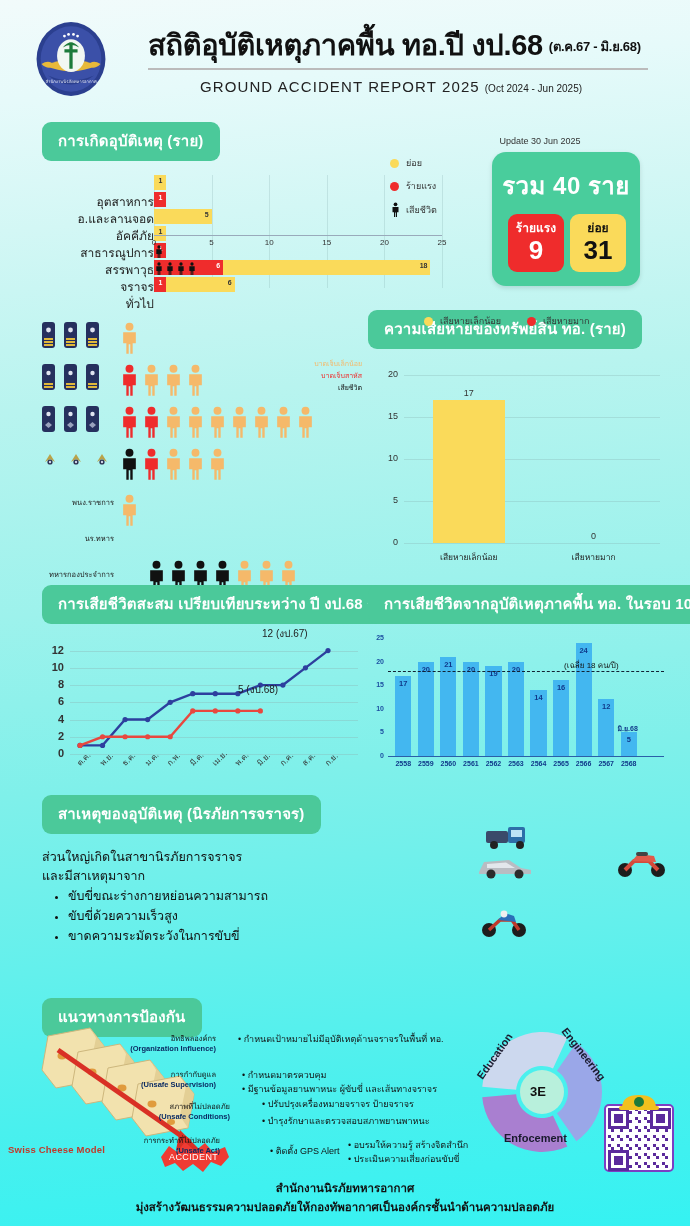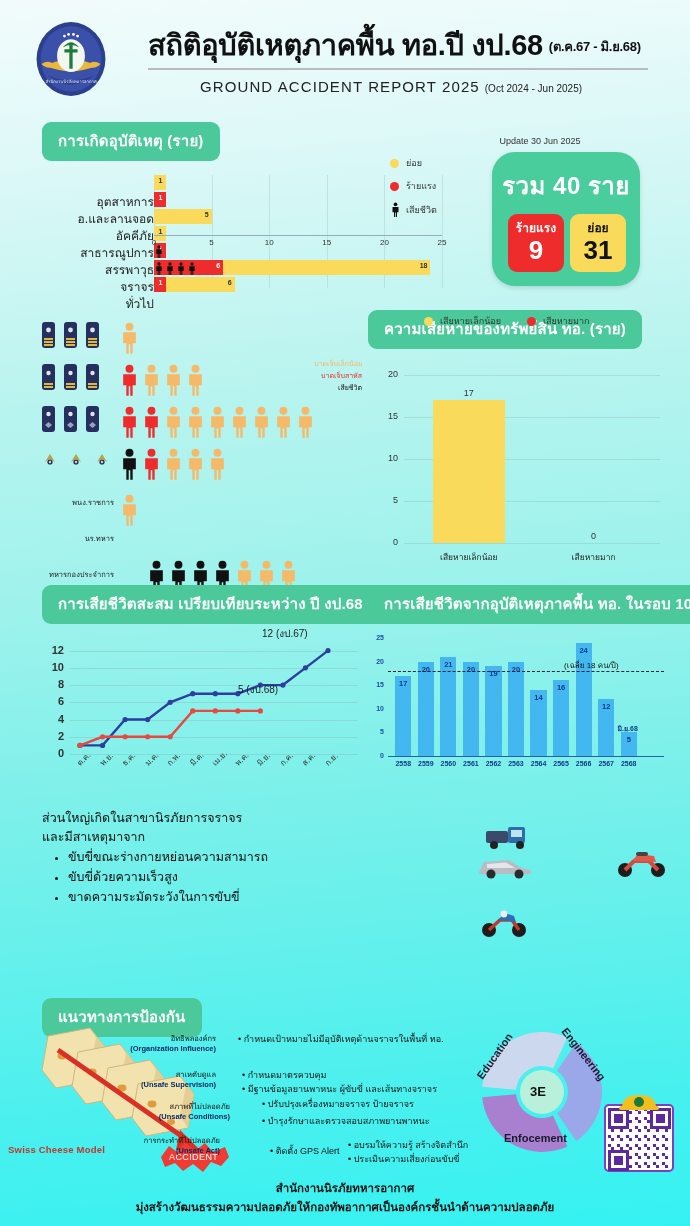--- a/index.html
+++ b/index.html
@@ -53,21 +53,21 @@
   .xt { position:absolute; top:2px; font-size:8px; color:#333; transform:translateX(-50%); }
   #s1-legend { position:absolute; left:330px; top:24px; }
   .lg { display:flex; align-items:center; margin-bottom:9px; font-size:9px; color:#333; }
   .dot { width:9px; height:9px; border-radius:50%; margin-right:7px; }
   .pic { width:10px; margin-right:6px; display:flex; justify-content:center;}
 
   
   #upd { position:absolute; left:540px; top:136px; font-size:9px; color:#333; transform:translateX(-50%); }
   #sumbox {
     position:absolute; left:492px; top:152px; width:148px; height:134px;
-    background:#49cd9c; border-radius:23px;
+    background:#49cd9c; border-radius:14px;
     box-shadow:0 2px 5px rgba(0,0,0,.12);
   }
   #sum-total { text-align:center; font-size:24px; font-weight:bold; color:#fff; padding-top:14px; letter-spacing:.5px;}
   .pill { position:absolute; top:62px; width:56px; height:58px; border-radius:9px; text-align:center; }
   .pill .cap { font-size:12px; font-weight:bold; padding-top:4px; }
   .pill .num { font-size:26px; font-weight:bold; line-height:26px; }
   #pill-severe { left:16px; background:#ef2c2c; }
   #pill-severe .cap, #pill-severe .num { color:#fff; }
   #pill-minor { left:78px; background:#fada5a; }
   #pill-minor .cap, #pill-minor .num { color:#111; }
@@ -651,20 +651,21 @@
       <div class="s5-bar" style="left: 252.611px; width: 16.2327px; height: 23.6px; bottom: 22px; background: rgb(67, 183, 240);"></div>
       <div class="s5-bval" style="left: 252.611px; width: 16.2327px; top: 97.4px;">5</div>
       <div class="s5-xt" style="left: 249.611px; width: 22.2327px; top: 122px;">2568</div>
       <div id="s5-avgline" style="top: 33.04px;"></div>
       <div id="s5-avglab" style="left: 196px; top: 21.04px;">(เฉลี่ย 18 คน/ปี)</div>
       <div class="tiny" style="position: absolute; left: 249.455px; width: 16.2327px; text-align: center; color: rgb(16, 57, 138); font-weight: bold; top: 85.4px;">มิ.ย.68</div>
     </div>
 </div>
 
 <div id="s6">
+  <div class="sec-title">สาเหตุของอุบัติเหตุ (นิรภัยการจราจร)</div>
   <div id="s6-text">
     <div>ส่วนใหญ่เกิดในสาขานิรภัยการจราจร</div>
     <div>และมีสาเหตุมาจาก</div>
     <ul>
         <li>ขับขี่ขณะร่างกายหย่อนความสามารถ</li>
         <li>ขับขี่ด้วยความเร็วสูง</li>
         <li>ขาดความระมัดระวังในการขับขี่</li>
       </ul>
   </div>
 </div>
@@ -752,21 +753,21 @@
         <ellipse cx="131" cy="96" rx="4" ry="3" fill="#e09b3d"></ellipse>
       </g>
       <path d="M18 24 L150 116" stroke="#d93025" stroke-width="5"></path>
       <path d="M140 104 L162 126 L136 124Z" fill="#d93025"></path>
     </svg>
     <div style="position: absolute; left: 155px; top: 120px; width: 80px; height: 34px;"><svg width="80" height="34" viewBox="0 0 80 34">
         <path d="M6 17 L14 6 L22 12 L30 2 L40 11 L50 3 L58 12 L70 7 L74 17 L66 26 L56 22 L48 32 L38 24 L28 31 L20 23 L10 27Z" fill="#ef3b33"></path>
       </svg><div id="accident-word" style="left:14px;top:12px">ACCIDENT</div></div>
     <div id="swiss-name" style="left: 8px; top: 124px;">Swiss Cheese Model</div>
     <div class="sw-lab" style="left: 96px; top: 14px; width: 120px;"><div>อิทธิพลองค์กร</div><b>(Organization Influence)</b></div>
-    <div class="sw-lab" style="left: 96px; top: 50px; width: 120px;"><div>สาเหตับดูแล</div><b>(Unsafe Supervision)</b></div>
+    <div class="sw-lab" style="left: 96px; top: 50px; width: 120px;"><div>การกำกับดูแล</div><b>(Unsafe Supervision)</b></div>
     <div class="sw-lab" style="left: 110px; top: 82px; width: 120px;"><div>สภาพที่ไม่ปลอดภัย</div><b>(Unsafe Conditions)</b></div>
     <div class="sw-lab" style="left: 100px; top: 116px; width: 120px;"><div>การกระทำที่ไม่ปลอดภัย</div><b>(Unsafe Act)</b></div>
     <div class="sw-bullet" style="left: 238px; top: 12px;"><span>•</span> กำหนดเป้าหมายไม่มีอุบัติเหตุด้านจราจรในพื้นที่ ทอ.</div>
     <div class="sw-bullet" style="left: 242px; top: 48px;"><span>•</span> กำหนดมาตรควบคุม</div>
     <div class="sw-bullet" style="left: 242px; top: 62px;"><span>•</span> มีฐานข้อมูลยานพาหนะ ผู้ขับขี่ และเส้นทางจราจร</div>
     <div class="sw-bullet" style="left: 262px; top: 77px;"><span>•</span> ปรับปรุงเครื่องหมายจราจร ป้ายจราจร</div>
     <div class="sw-bullet" style="left: 262px; top: 94px;"><span>•</span> บำรุงรักษาและตรวจสอบสภาพยานพาหนะ</div>
     <div class="sw-bullet" style="left: 270px; top: 124px; text-align: center;"><span>•</span> ติดตั้ง GPS Alert</div>
     <div class="sw-bullet" style="left: 348px; top: 118px;"><span>•</span> อบรมให้ความรู้ สร้างจิตสำนึก</div>
     <div class="sw-bullet" style="left: 348px; top: 132px;"><span>•</span> ประเมินความเสี่ยงก่อนขับขี่</div>

